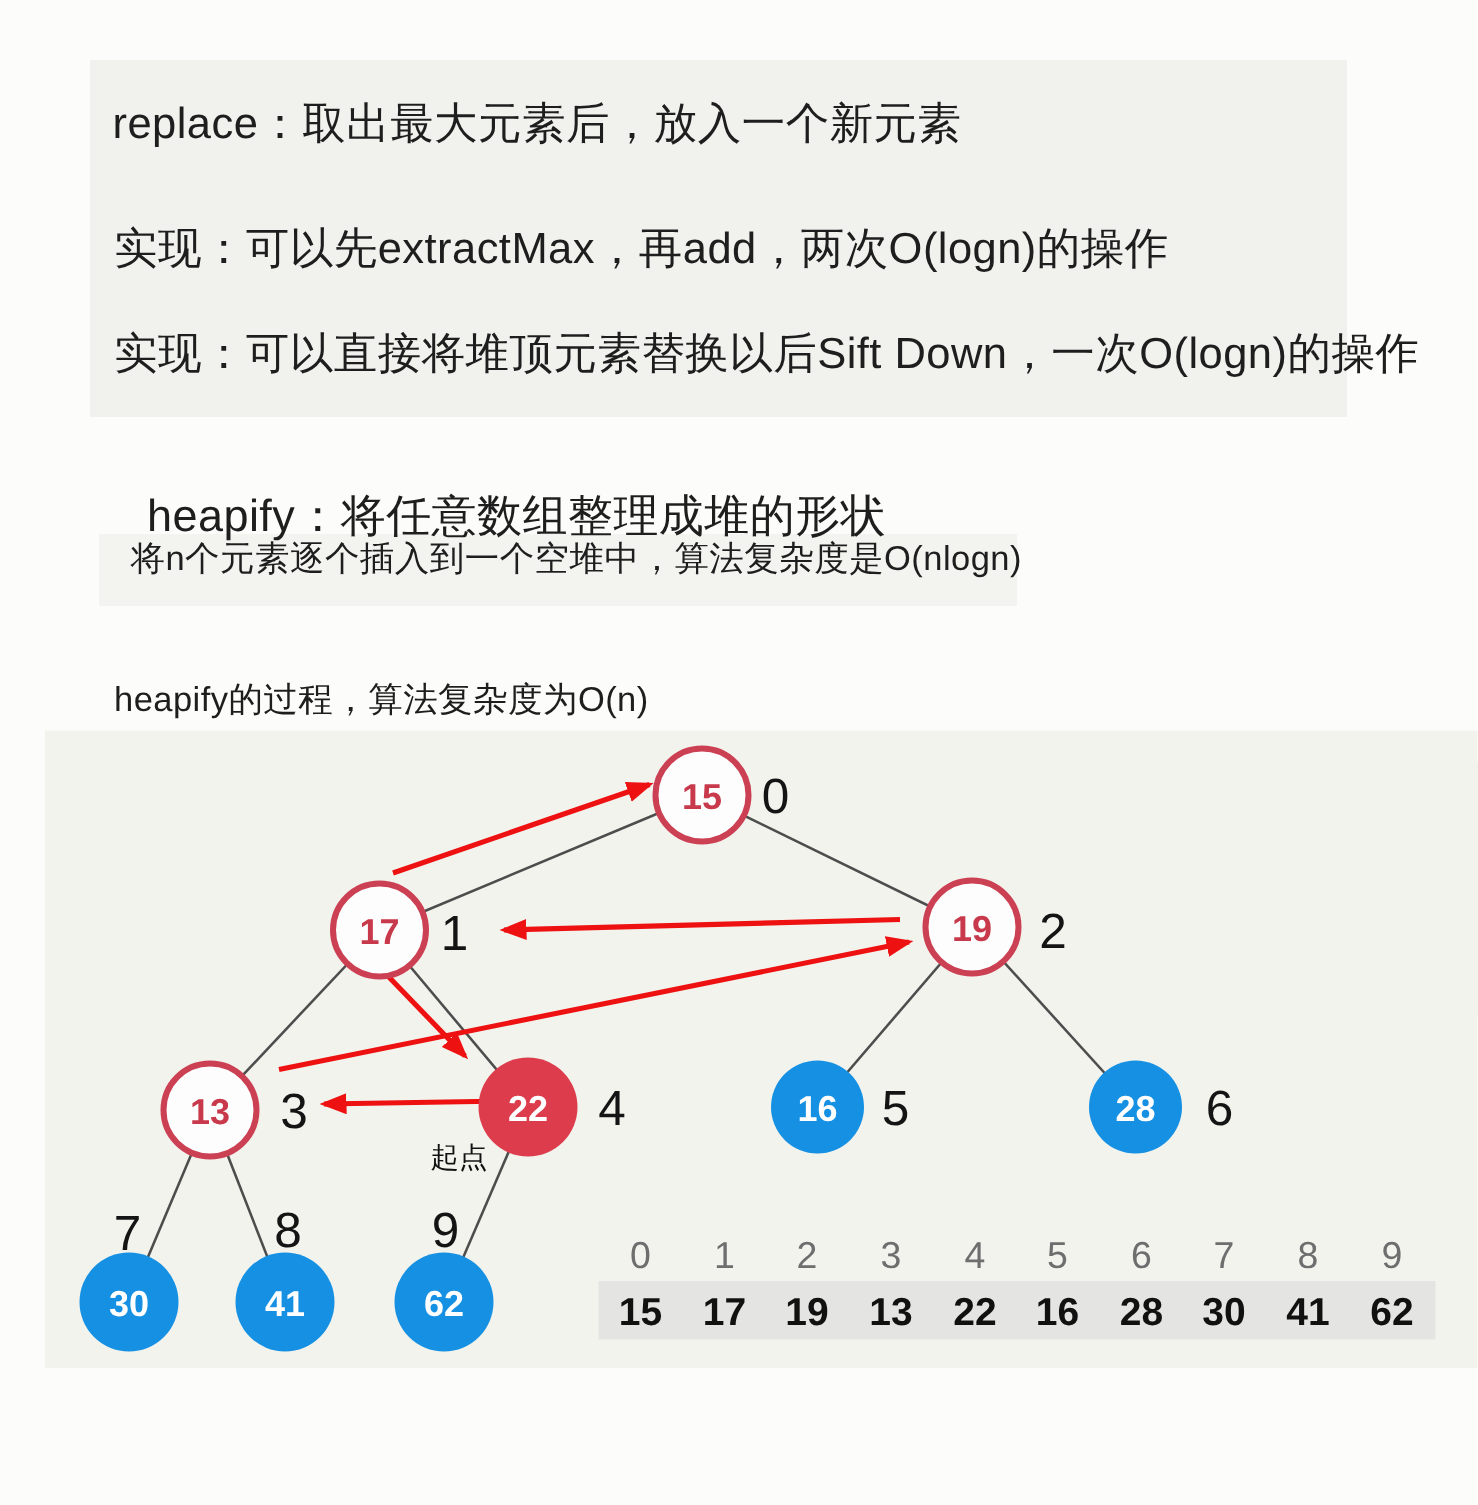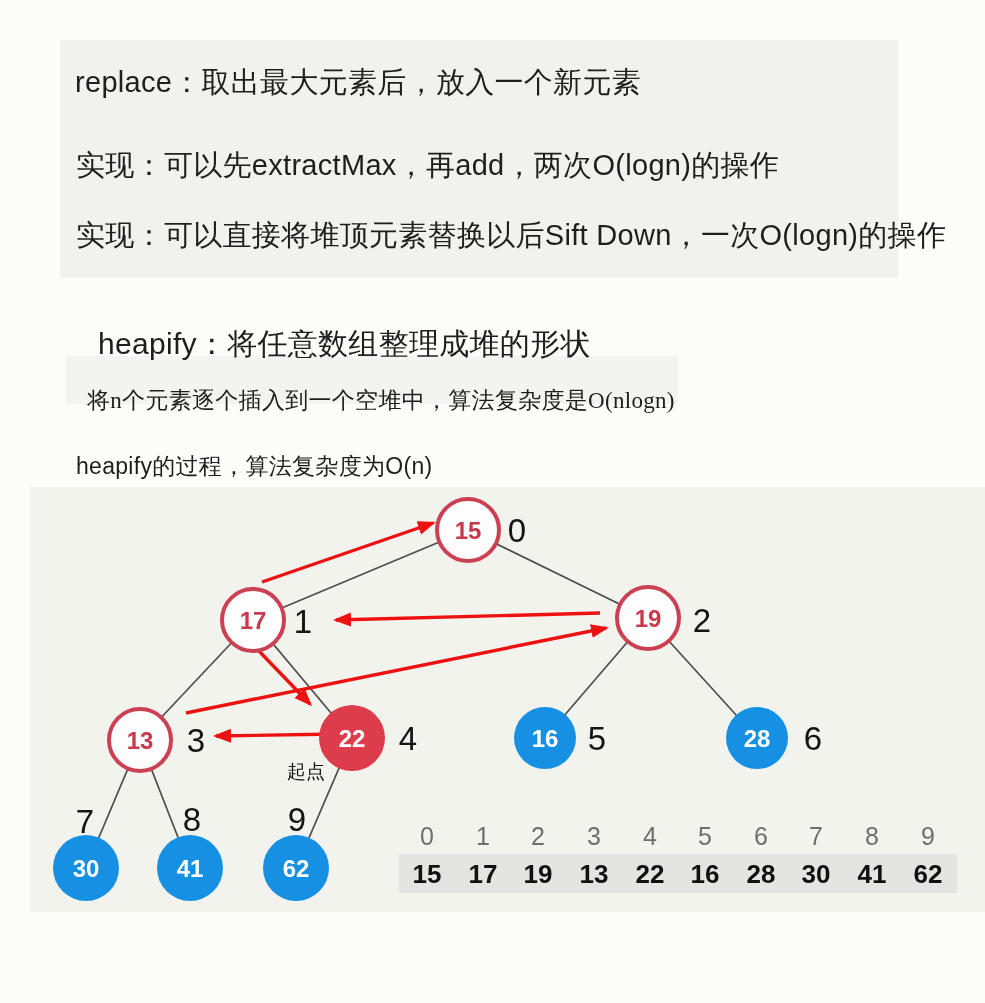--- a/index.html
+++ b/index.html
@@ -10,21 +10,21 @@
   }
   .abs{position:absolute;}
   .panel-top{left:60px;top:40px;width:838px;height:238px;background:#f1f1ed;}
   .panel-tree{left:30px;top:487px;width:955px;height:425px;background:#f3f3ee;}
   .strip-sub1{left:66px;top:356px;width:612px;height:48px;background:#f3f3ef;}
   .txt{white-space:nowrap;letter-spacing:0.3px;text-align:right;}
   .line1{left:75px;top:63px;font-size:29px;}
   .line2{left:76px;top:146px;font-size:29px;}
   .line3{left:76px;top:216px;font-size:29px;}
   .heapify-title{left:62px;top:324px;font-size:30px;margin-left:36px;}
-  .note1{left:87px;top:385px;font-size:23px;font-family:Liberation Serif, serif;}
+  .note1{left:87px;top:357px;font-size:23px;}
   .note2{left:76px;top:451px;font-size:23px;}
   svg .edge{stroke:#4d4d4d;stroke-width:1.7;}
   svg .arrow{stroke:#ee1111;stroke-width:3.4;fill:none;}
   svg .ring-circle{fill:#fdfdfd;stroke:#cc4054;stroke-width:4;}
   svg .red-circle{fill:#dc3c4c;stroke:none;}
   svg .blue-circle{fill:#1590e2;stroke:none;}
   svg text{font-family:"Liberation Sans","DejaVu Sans",sans-serif;}
   svg .node-value{font-size:24px;font-weight:bold;text-anchor:middle;}
   svg .ring-value{fill:#c7394b;}
   svg .white-value{fill:#ffffff;}

